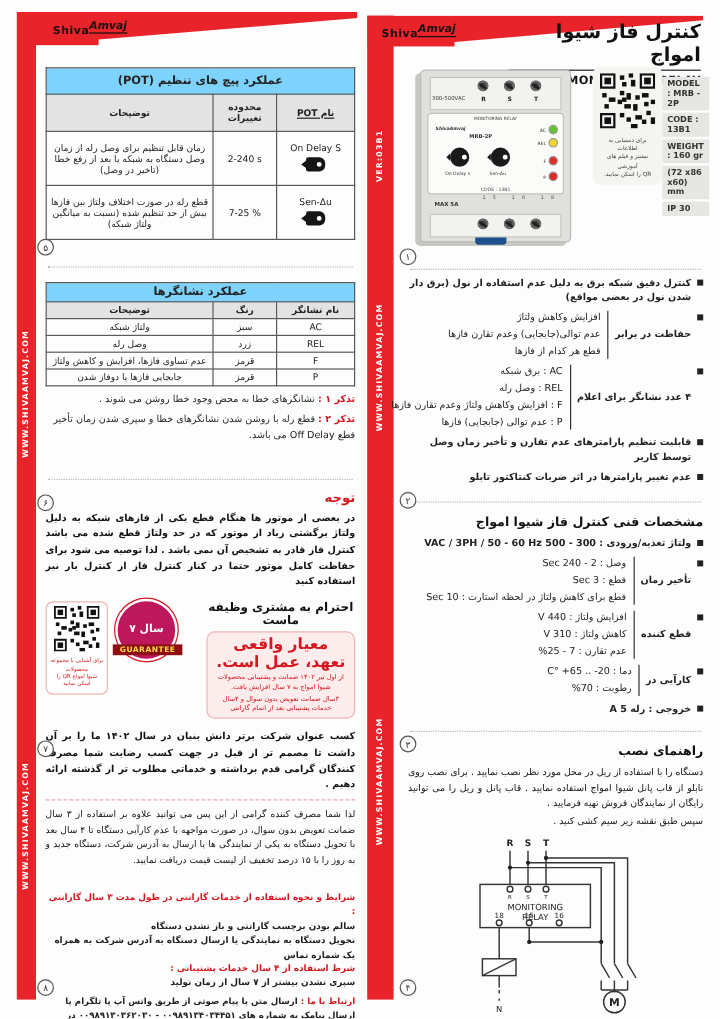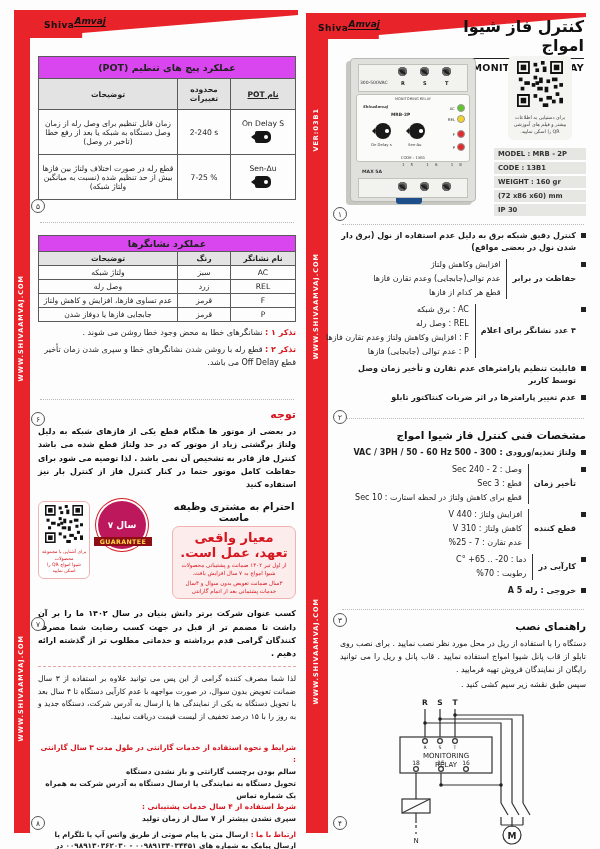--- a/index.html
+++ b/index.html
@@ -30,21 +30,21 @@
   .col{position:absolute;top:56px;}
   .col-l{left:38px;width:258px;}
   .col-r{left:340px;width:246px;}
   .sep{border-top:1px dotted #b9b9b9;margin:14px 2px 0 2px;height:0;}
   .sectitle{direction:rtl;text-align:right;font-size:10.5px;font-weight:bold;color:#111;margin:10px 0 6px 0;}
 
   
   table{border-collapse:collapse;width:100%;direction:rtl;}
   th,td{border:1px solid #5a5a5a;font-size:7.6px;color:#222;padding:2px 3px;vertical-align:middle;}
   th{background:#e3e3e3;font-weight:bold;}
-  .t-title{background:#d946ef;font-size:9.5px;font-weight:bold;text-align:center;padding:5px 2px;}
+  .t-title{background:#7dd3fc;font-size:9.5px;font-weight:bold;text-align:center;padding:5px 2px;}
   .c-name{width:58px;text-align:center;font-family:"DejaVu Sans",sans-serif;}
   .c-range{width:46px;text-align:center;direction:ltr;}
   .c-desc{text-align:center;}
   .knobicon{display:inline-block;width:16px;height:12px;background:#151515;border-radius:2px 5px 5px 2px;position:relative;margin-top:3px;}
   .knobicon::after{content:"";position:absolute;right:3px;top:4px;width:4px;height:4px;background:#fff;border-radius:50%;}
   .knobicon::before{content:"";position:absolute;left:-7px;top:3px;border:3px solid transparent;border-right:4px solid #151515;}
   .latin{direction:ltr;display:inline-block;}
 
   .note{direction:rtl;text-align:right;font-size:8px;color:#222;margin:5px 0;line-height:1.55;}
   .rlabel{color:#d6171f;font-weight:bold;}
@@ -99,21 +99,21 @@
   .dknob{position:absolute;width:16px;height:16px;background:#1a1a1a;border-radius:50%;}
   .dknob::after{content:"";position:absolute;right:2.5px;top:6px;width:3.5px;height:3.5px;background:#fff;border-radius:50%;}
   .dknob::before{content:"";position:absolute;left:-6px;top:5px;border:3px solid transparent;border-right:3px solid #1a1a1a;}
   .dknoblab{position:absolute;font-size:3.8px;color:#333;}
   .dev-code{position:absolute;left:0;right:0;bottom:1px;text-align:center;font-size:3.8px;color:#444;}
   .dev-max{position:absolute;left:22px;top:113px;font-size:4.6px;font-weight:bold;color:#333;}
   .dev-cnums{position:absolute;left:62px;top:106px;font-size:4px;color:#444;letter-spacing:6px;}
   .dev-botstrip{position:absolute;left:18px;top:122px;width:108px;height:18px;background:#f2f2ef;border:1px solid #c2c2bd;}
   .dev-clip{position:absolute;left:56px;top:142px;width:26px;height:6px;background:#1f4f8b;border-radius:0 0 3px 3px;}
 
-  .qrcol{width:92px;display:flex;flex-direction:column;align-items:center;}
+  .qrcol{width:92px;display:flex;flex-direction:row;align-items:flex-start;}
   .qrtopbox{background:#f4f4f1;border-radius:6px;padding:5px 6px 4px;text-align:center;}
   .qrcap-top{font-size:4.8px;color:#444;line-height:1.5;margin-top:3px;direction:rtl;}
   .specbox{margin-top:8px;width:92px;}
   .specrow{background:#e6e6e3;margin-bottom:2px;font-size:6.8px;font-weight:bold;color:#333;padding:2px 4px;direction:ltr;text-align:left;}
 
   
   .diagwrap{margin:4px auto 0;width:190px;}
   svg text{font-family:"DejaVu Sans",sans-serif;}
 
   

